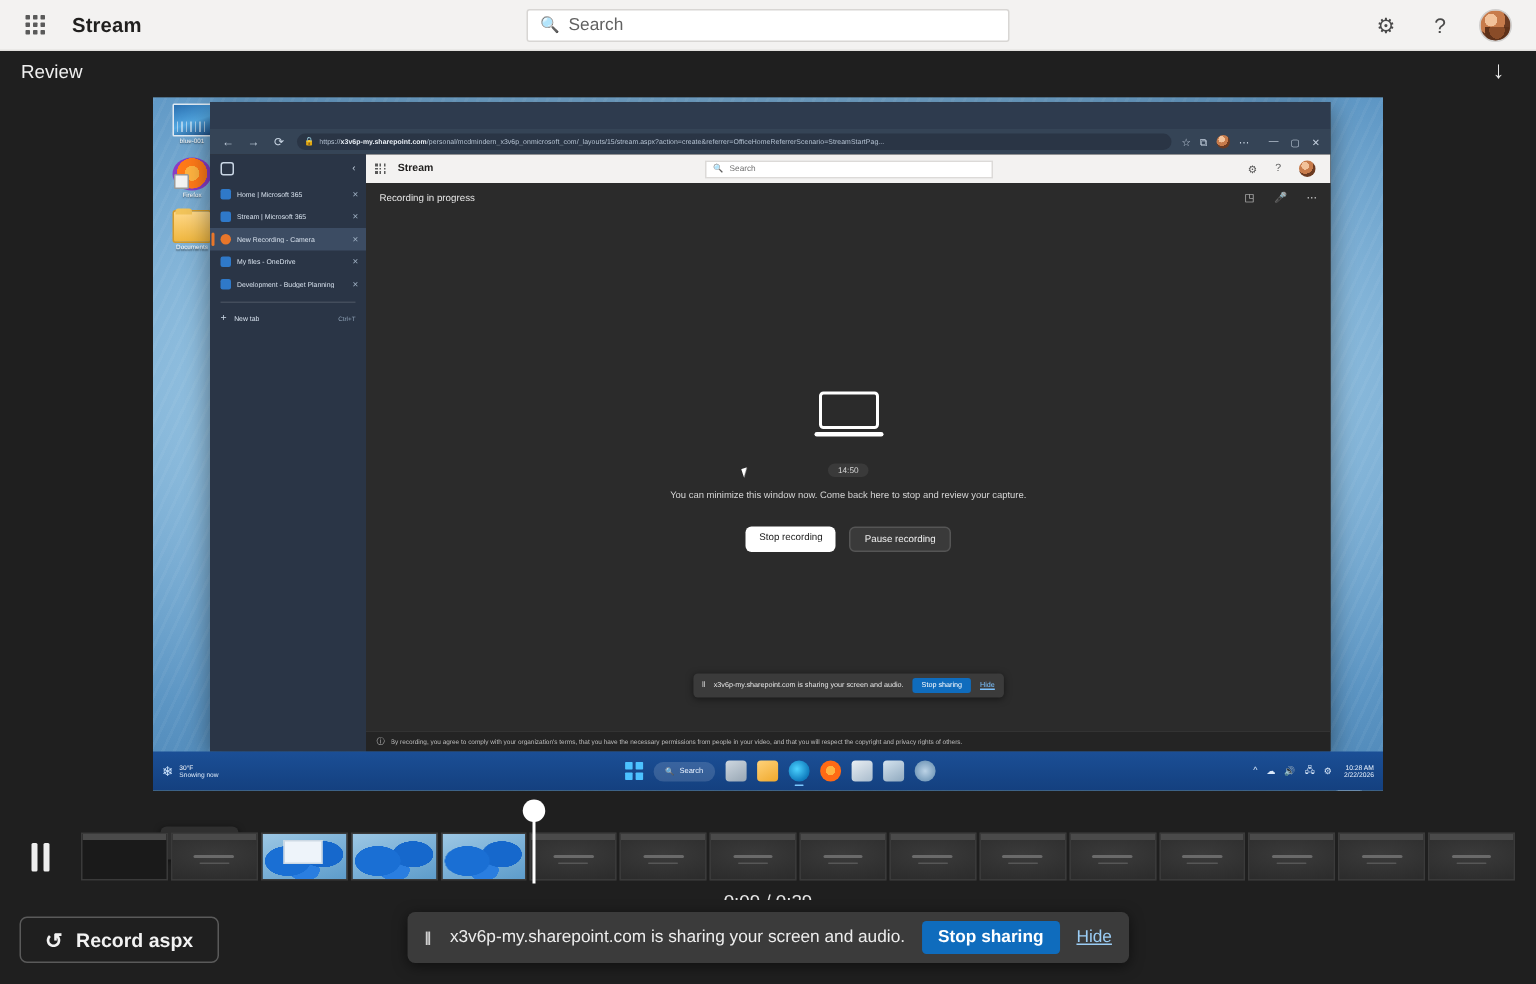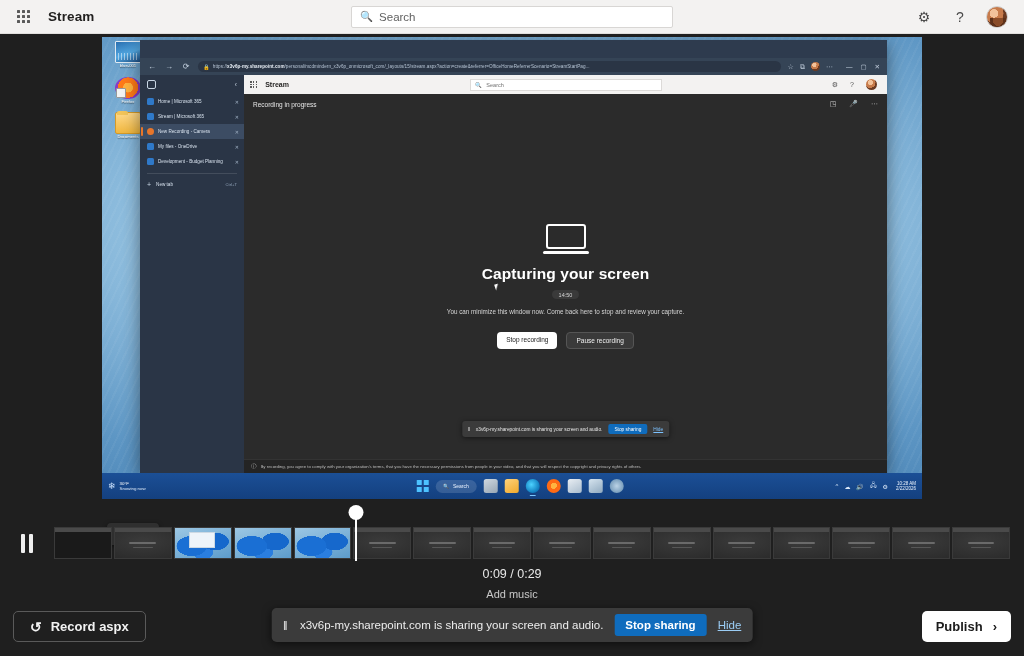--- a/index.html
+++ b/index.html
@@ -290,20 +290,24 @@
       <span class="sr">🔍</span>
       <span class="txt">Search</span>
     </div>
     <div class="suite-right">
       <div class="hicon">⚙</div>
       <div class="hicon">?</div>
       <div class="avatar"></div>
     </div>
   </div>
 
+  <div class="review-bar">
+    <div class="review-title">Review</div>
+    <div class="dl-btn">↓</div>
+  </div>
 
   <div class="stage">
     <div class="video">
       <div class="wallpaper"></div>
 
       <div class="desk-icons">
         <div class="desk-ico">
           <div class="glyph ico-pic"></div>
           <div class="lbl">blue-001</div>
         </div>
@@ -418,21 +422,20 @@
                 <span>🎤</span>
                 <span>⋯</span>
               </div>
             </div>
 
             <div class="i-capture">
               <div class="laptop">
                 <div class="scr"></div>
                   <div class="base"></div>
               </div>
-              <div class="cap-title">Capturing your screen</div>
               <div class="cap-timer">14:50</div>
               <div class="cap-sub">You can minimize this window now. Come back here to stop and review your capture.</div>
               <div class="cap-btns">
                 <div class="cap-btn primary">Stop recording</div>
                 <div class="cap-btn ghost">Pause recording</div>
               </div>
               <div class="cursor-arrow"></div>
 
               <div class="i-sharebar">
                 <span class="pz">II</span>
@@ -594,24 +597,20 @@
       <span class="time-text">0:09 / 0:29</span>
     </div>
     <div class="add-music">Add music</div>
   </div>
 
   <div class="bottom">
     <button class="record-again">
       <span class="ri">↺</span>
       <span>Record aspx</span>
     </button>
-    <button class="publish">
-      <span>Publish</span>
-      <span>›</span>
-    </button>
   </div>
 
   <div class="share-overlay">
     <span class="pz">II</span>
     <span class="msg">x3v6p-my.sharepoint.com is sharing your screen and audio.</span>
     <span class="stop">Stop sharing</span>
     <span class="hide">Hide</span>
   </div>
 
 </div>

